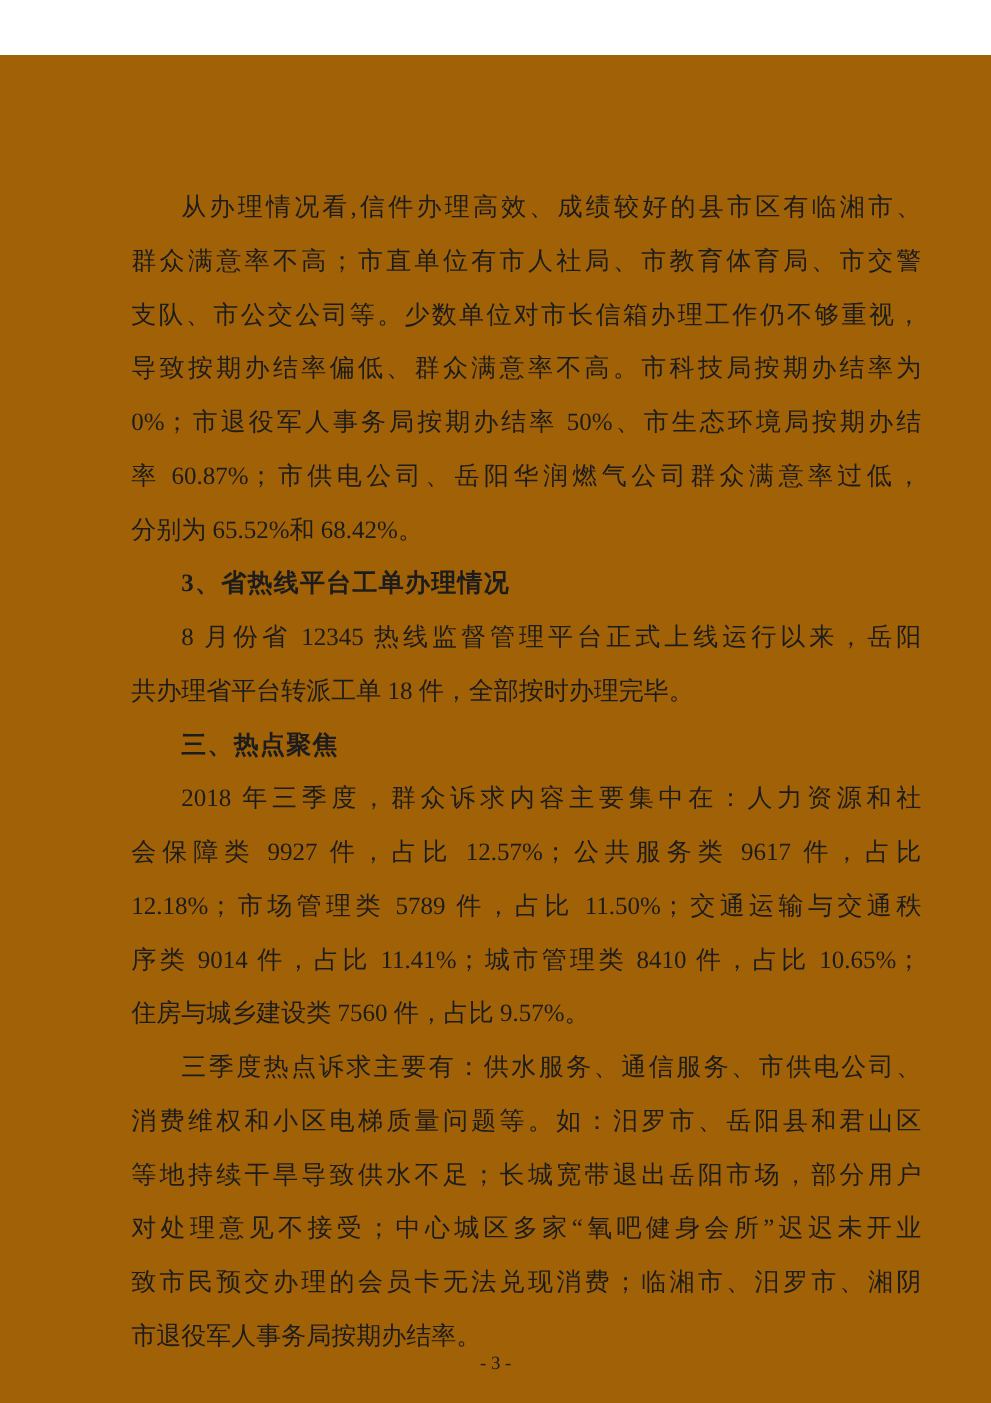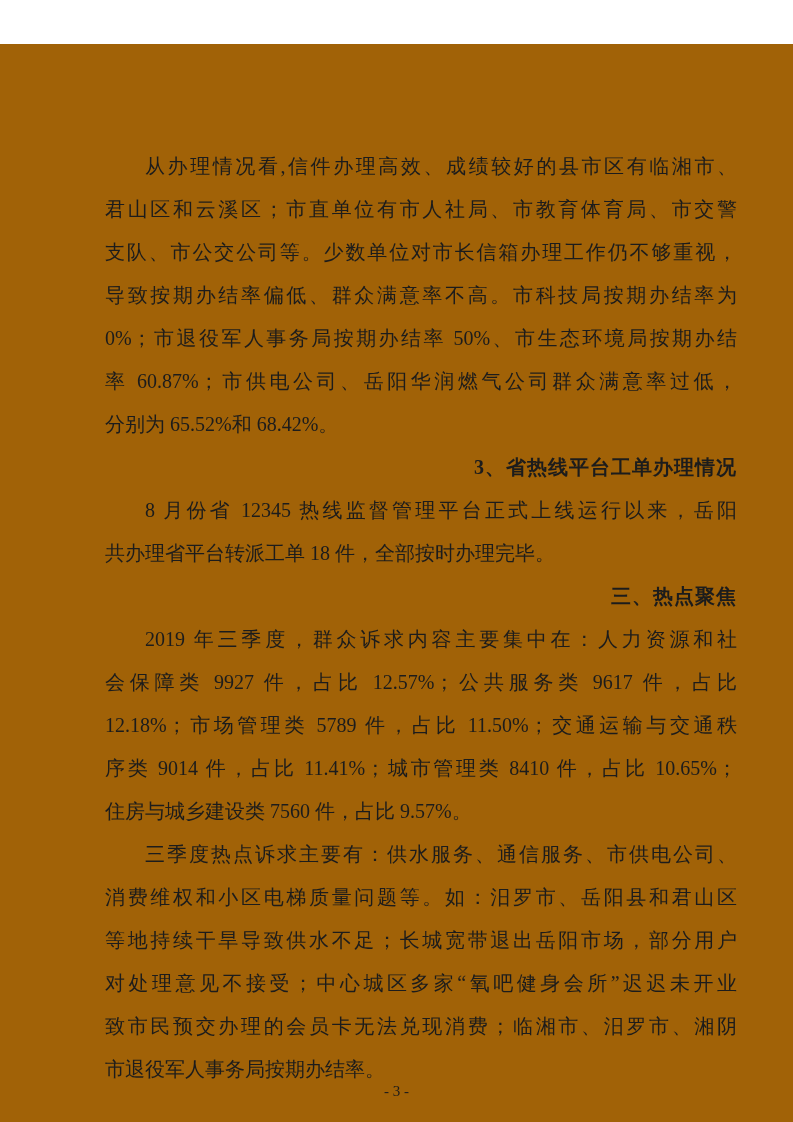--- a/index.html
+++ b/index.html
@@ -30,50 +30,49 @@
   .line.justify {
     text-align: justify;
     text-align-last: justify;
   }
   .line.indent {
     text-indent: 2em;
   }
   .line.heading {
     font-weight: bold;
     letter-spacing: 1px;
-    text-align: right;
   }
   .footer {
     position: absolute;
     top: 1036px;
     left: 0;
     width: 100%;
     text-align: center;
     font-size: 15px;
     line-height: 22px;
     color: #1c1c1c;
   }
 </style>
 </head>
 <body>
 
 <div class="page">
   <div class="content" id="doc-body">
       <div class="line justify indent">从办理情况看,信件办理高效、成绩较好的县市区有临湘市、</div>
-      <div class="line justify">君山区和云溪区；市直单位有市人社局、市教育体育局、市交警</div>
+      <div class="line justify">群众满意率不高；市直单位有市人社局、市教育体育局、市交警</div>
       <div class="line justify">支队、市公交公司等。少数单位对市长信箱办理工作仍不够重视，</div>
       <div class="line justify">导致按期办结率偏低、群众满意率不高。市科技局按期办结率为</div>
       <div class="line justify">0%；市退役军人事务局按期办结率 50%、市生态环境局按期办结</div>
       <div class="line justify">率 60.87%；市供电公司、岳阳华润燃气公司群众满意率过低，</div>
       <div class="line">分别为 65.52%和 68.42%。</div>
       <div class="line indent heading">3、省热线平台工单办理情况</div>
       <div class="line justify indent">8 月份省 12345 热线监督管理平台正式上线运行以来，岳阳</div>
       <div class="line">共办理省平台转派工单 18 件，全部按时办理完毕。</div>
       <div class="line indent heading">三、热点聚焦</div>
-      <div class="line justify indent">2019 年三季度，群众诉求内容主要集中在：人力资源和社</div>
+      <div class="line justify indent">2018 年三季度，群众诉求内容主要集中在：人力资源和社</div>
       <div class="line justify">会保障类 9927 件，占比 12.57%；公共服务类 9617 件，占比</div>
       <div class="line justify">12.18%；市场管理类 5789 件，占比 11.50%；交通运输与交通秩</div>
       <div class="line justify">序类 9014 件，占比 11.41%；城市管理类 8410 件，占比 10.65%；</div>
       <div class="line">住房与城乡建设类 7560 件，占比 9.57%。</div>
       <div class="line justify indent">三季度热点诉求主要有：供水服务、通信服务、市供电公司、</div>
       <div class="line justify">消费维权和小区电梯质量问题等。如：汨罗市、岳阳县和君山区</div>
       <div class="line justify">等地持续干旱导致供水不足；长城宽带退出岳阳市场，部分用户</div>
       <div class="line justify">对处理意见不接受；中心城区多家“氧吧健身会所”迟迟未开业</div>
       <div class="line justify">致市民预交办理的会员卡无法兑现消费；临湘市、汨罗市、湘阴</div>
       <div class="line">市退役军人事务局按期办结率。</div>

